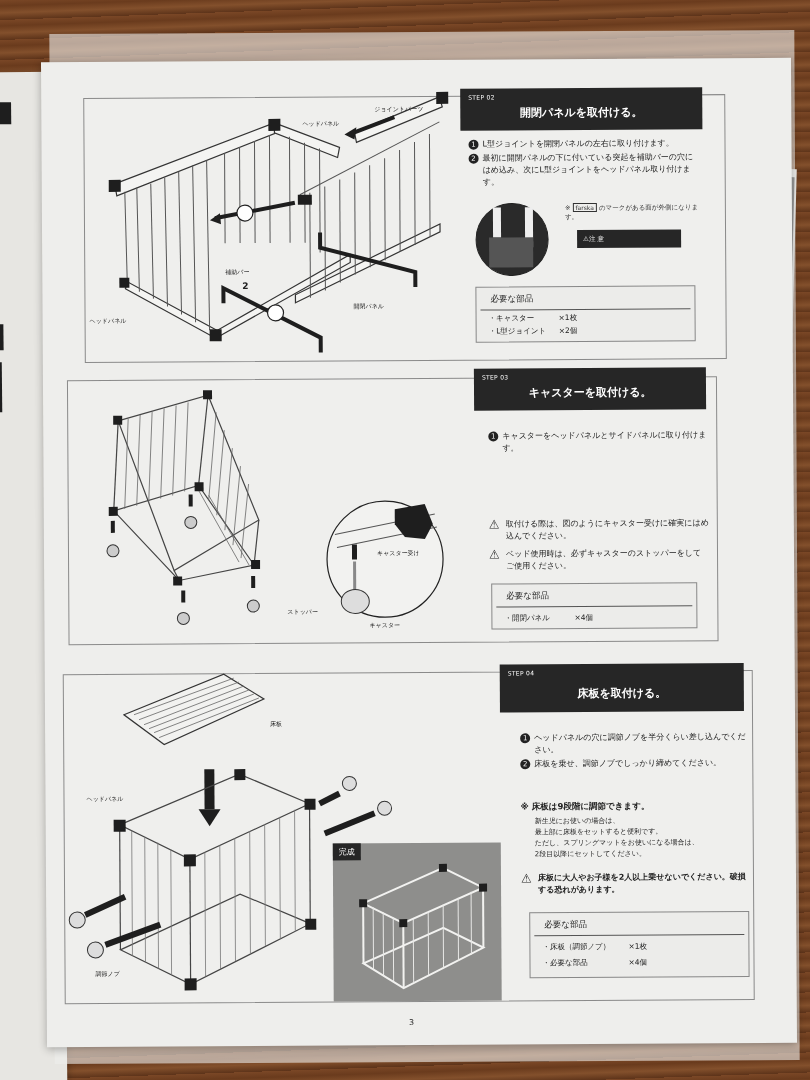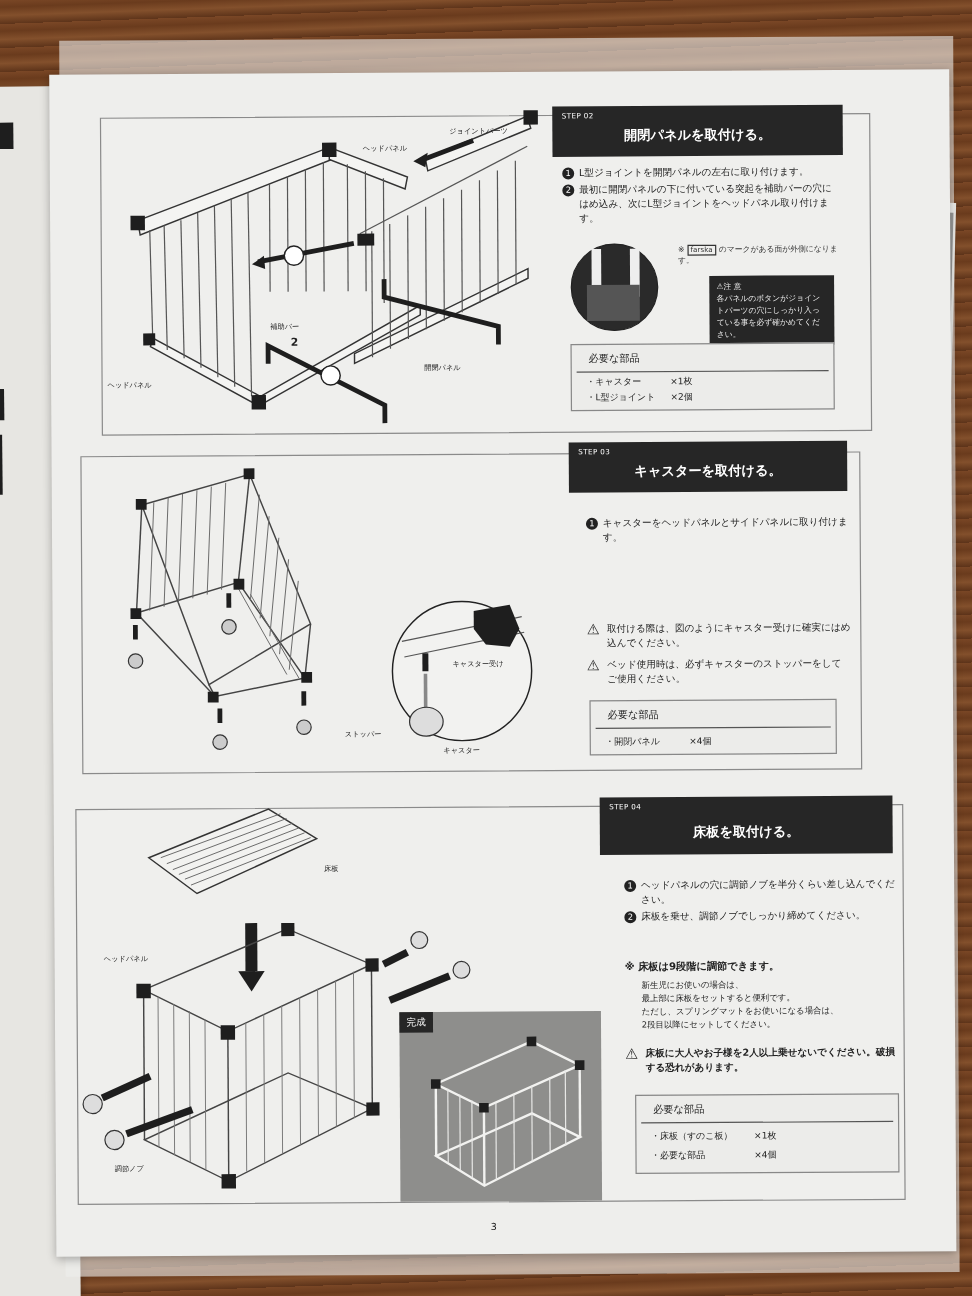--- a/index.html
+++ b/index.html
@@ -135,23 +135,22 @@
       <circle cx="37" cy="37" r="36" fill="#2a2a2a" stroke="#222"></circle>
       <rect x="18" y="5" width="8" height="30" fill="#eee"></rect>
       <rect x="50" y="5" width="8" height="40" fill="#eee"></rect>
       <rect x="14" y="35" width="44" height="30" fill="#555"></rect>
     </svg>
     <div class="note" style="left:480px;top:108px;width:140px;">
       <span>※</span>
       <span class="mark">farska</span>
       <span>のマークがある面が外側になります。</span>
     </div>
-    <div class="caution" style="left:506px;top:134px;width:104px;">
+    <div class="caution" style="left:492px;top:134px;width:104px;">
       <div>⚠注 意</div>
-      <div>各パネルのボタンがジョイントパーツの穴にしっかり入っている事を必ず確かめてください。</div>
     </div>
     <div class="parts" style="left:390px;top:190px;width:220px;height:56px;">
       <div class="ph">必要な部品</div>
       <div class="pr">
           <span class="n">・キャスター</span>
           <span>×1枚</span>
         </div>
       <div class="pr">
           <span class="n">・L型ジョイント</span>
           <span>×2個</span>
@@ -359,21 +358,21 @@
     </div>
     <div class="inst" style="left:456px;top:200px;width:230px;">
       <div class="row">
           <span class="warn">⚠</span>
           <span style="font-weight:bold;">床板に大人やお子様を2人以上乗せないでください。破損する恐れがあります。</span>
         </div>
     </div>
     <div class="parts" style="left:464px;top:240px;width:220px;height:66px;">
       <div class="ph">必要な部品</div>
       <div class="pr" style="padding-top:6px;">
-          <span class="n" style="width:86px;">・床板（すのこ板）</span>
+          <span class="n" style="width:86px;">・床板（調節ノブ）</span>
           <span>×1枚</span>
         </div>
       <div class="pr" style="padding-top:6px;">
           <span class="n" style="width:86px;">・必要な部品</span>
           <span>×4個</span>
         </div>
     </div>
   </div>
 
   <div class="pageno">3</div>

